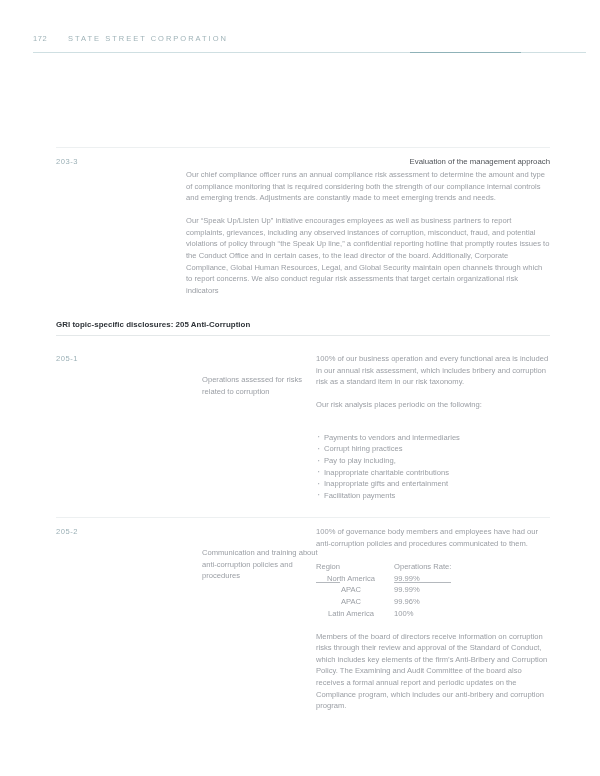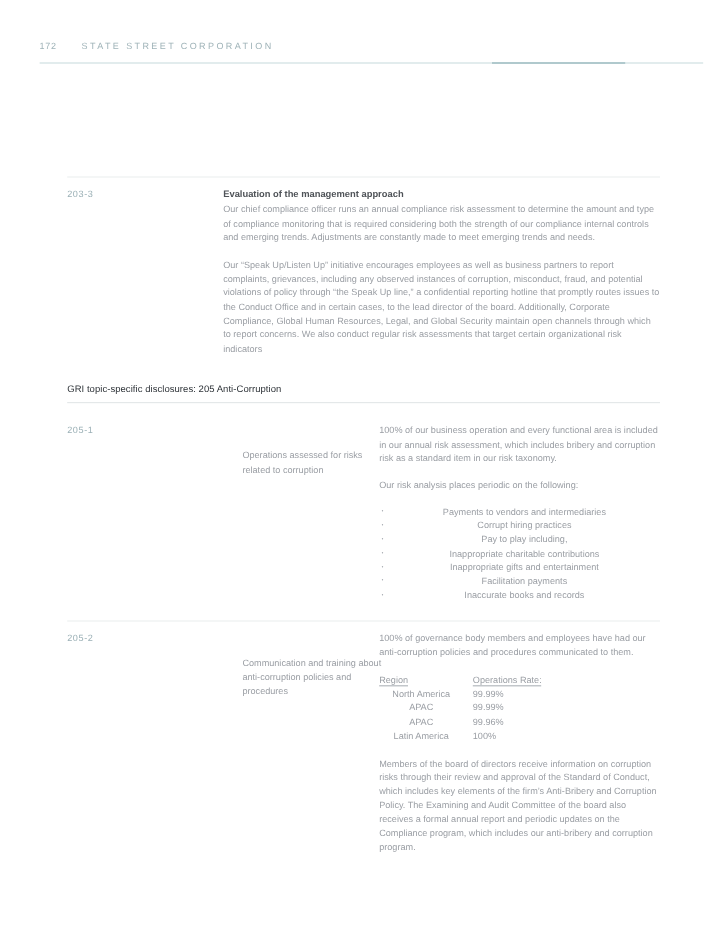--- a/index.html
+++ b/index.html
@@ -118,64 +118,64 @@
     position: absolute;
     left: 130px;
     top: 9px;
     width: 364px;
     font-size: 7.6px;
     line-height: 11.6px;
     color: #9a9ea4;
   }
 
   .block-title {
-    font-weight: bold;
+    font-weight: normal;
     color: #4f5358;
     font-size: 7.8px;
     line-height: 12px;
     margin-bottom: 1px;
+    text-align: right;
   }
   p.body {
     margin: 0;
     font-size: 7.6px;
     line-height: 11.6px;
     color: #9a9ea4;
   }
   p.body + p.body {
     margin-top: 11.5px;
   }
 
   
   .section-heading {
     position: absolute;
     left: 56px;
     width: 494px;
   }
   .section-heading .label {
     font-size: 7.9px;
-    font-weight: normal;
+    font-weight: bold;
     color: #2e3338;
     letter-spacing: 0.05px;
     line-height: 12px;
   }
   .section-heading .rule {
     position: absolute;
     left: 0;
     top: 16px;
     width: 494px;
     height: 1px;
     background: #e4e8e9;
   }
 
   
   ul.bullets {
     list-style: none;
-    margin: 10px 0 0 0;
+    margin: 21px 0 0 0;
     padding: 0;
-    text-align: center;
   }
   ul.bullets li {
     position: relative;
     padding-left: 8px;
     font-size: 7.6px;
     line-height: 11.6px;
     color: #9a9ea4;
   }
   ul.bullets li::before {
     content: "\00B7";
@@ -196,21 +196,21 @@
   }
   table.rate-table th {
     font-weight: normal;
     text-align: left;
     padding: 0 0 0.5px 0;
     line-height: 11.6px;
     color: #9a9ea4;
   }
   table.rate-table th span.u {
     border-bottom: 0.8px solid #b4b8bd;
-    padding-bottom: 0;
+    padding-bottom: 11px;
   }
   table.rate-table td {
     padding: 0;
     line-height: 11.6px;
     vertical-align: top;
   }
   table.rate-table td.region { width: 70px; padding-right: 8px; text-align: center; }
   table.rate-table td.rate   { width: 70px; }
   table.rate-table th.region { width: 70px; padding-right: 8px; }
 </style>
@@ -247,21 +247,20 @@
     <div class="col-right">
       <p class="body">100% of our business operation and every functional area is included in our annual risk assessment, which includes bribery and corruption risk as a standard item in our risk taxonomy.</p>
       <p class="body">Our risk analysis places periodic on the following:</p>
       <ul class="bullets">
         <li>Payments to vendors and intermediaries</li>
         <li>Corrupt hiring practices</li>
         <li>Pay to play including,</li>
         <li>Inappropriate charitable contributions</li>
         <li>Inappropriate gifts and entertainment</li>
         <li>Facilitation payments</li>
-        <li>Inaccurate books and records</li>
       </ul>
     </div>
   </div>
 
   <div class="row" style="top:517px;">
     <div class="row-rule"></div>
     <div class="col-code">205-2</div>
     <div class="col-mid">Communication and training about anti-corruption policies and procedures</div>
     <div class="col-right">
       <p class="body">100% of governance body members and employees have had our anti-corruption policies and procedures communicated to them.</p>

